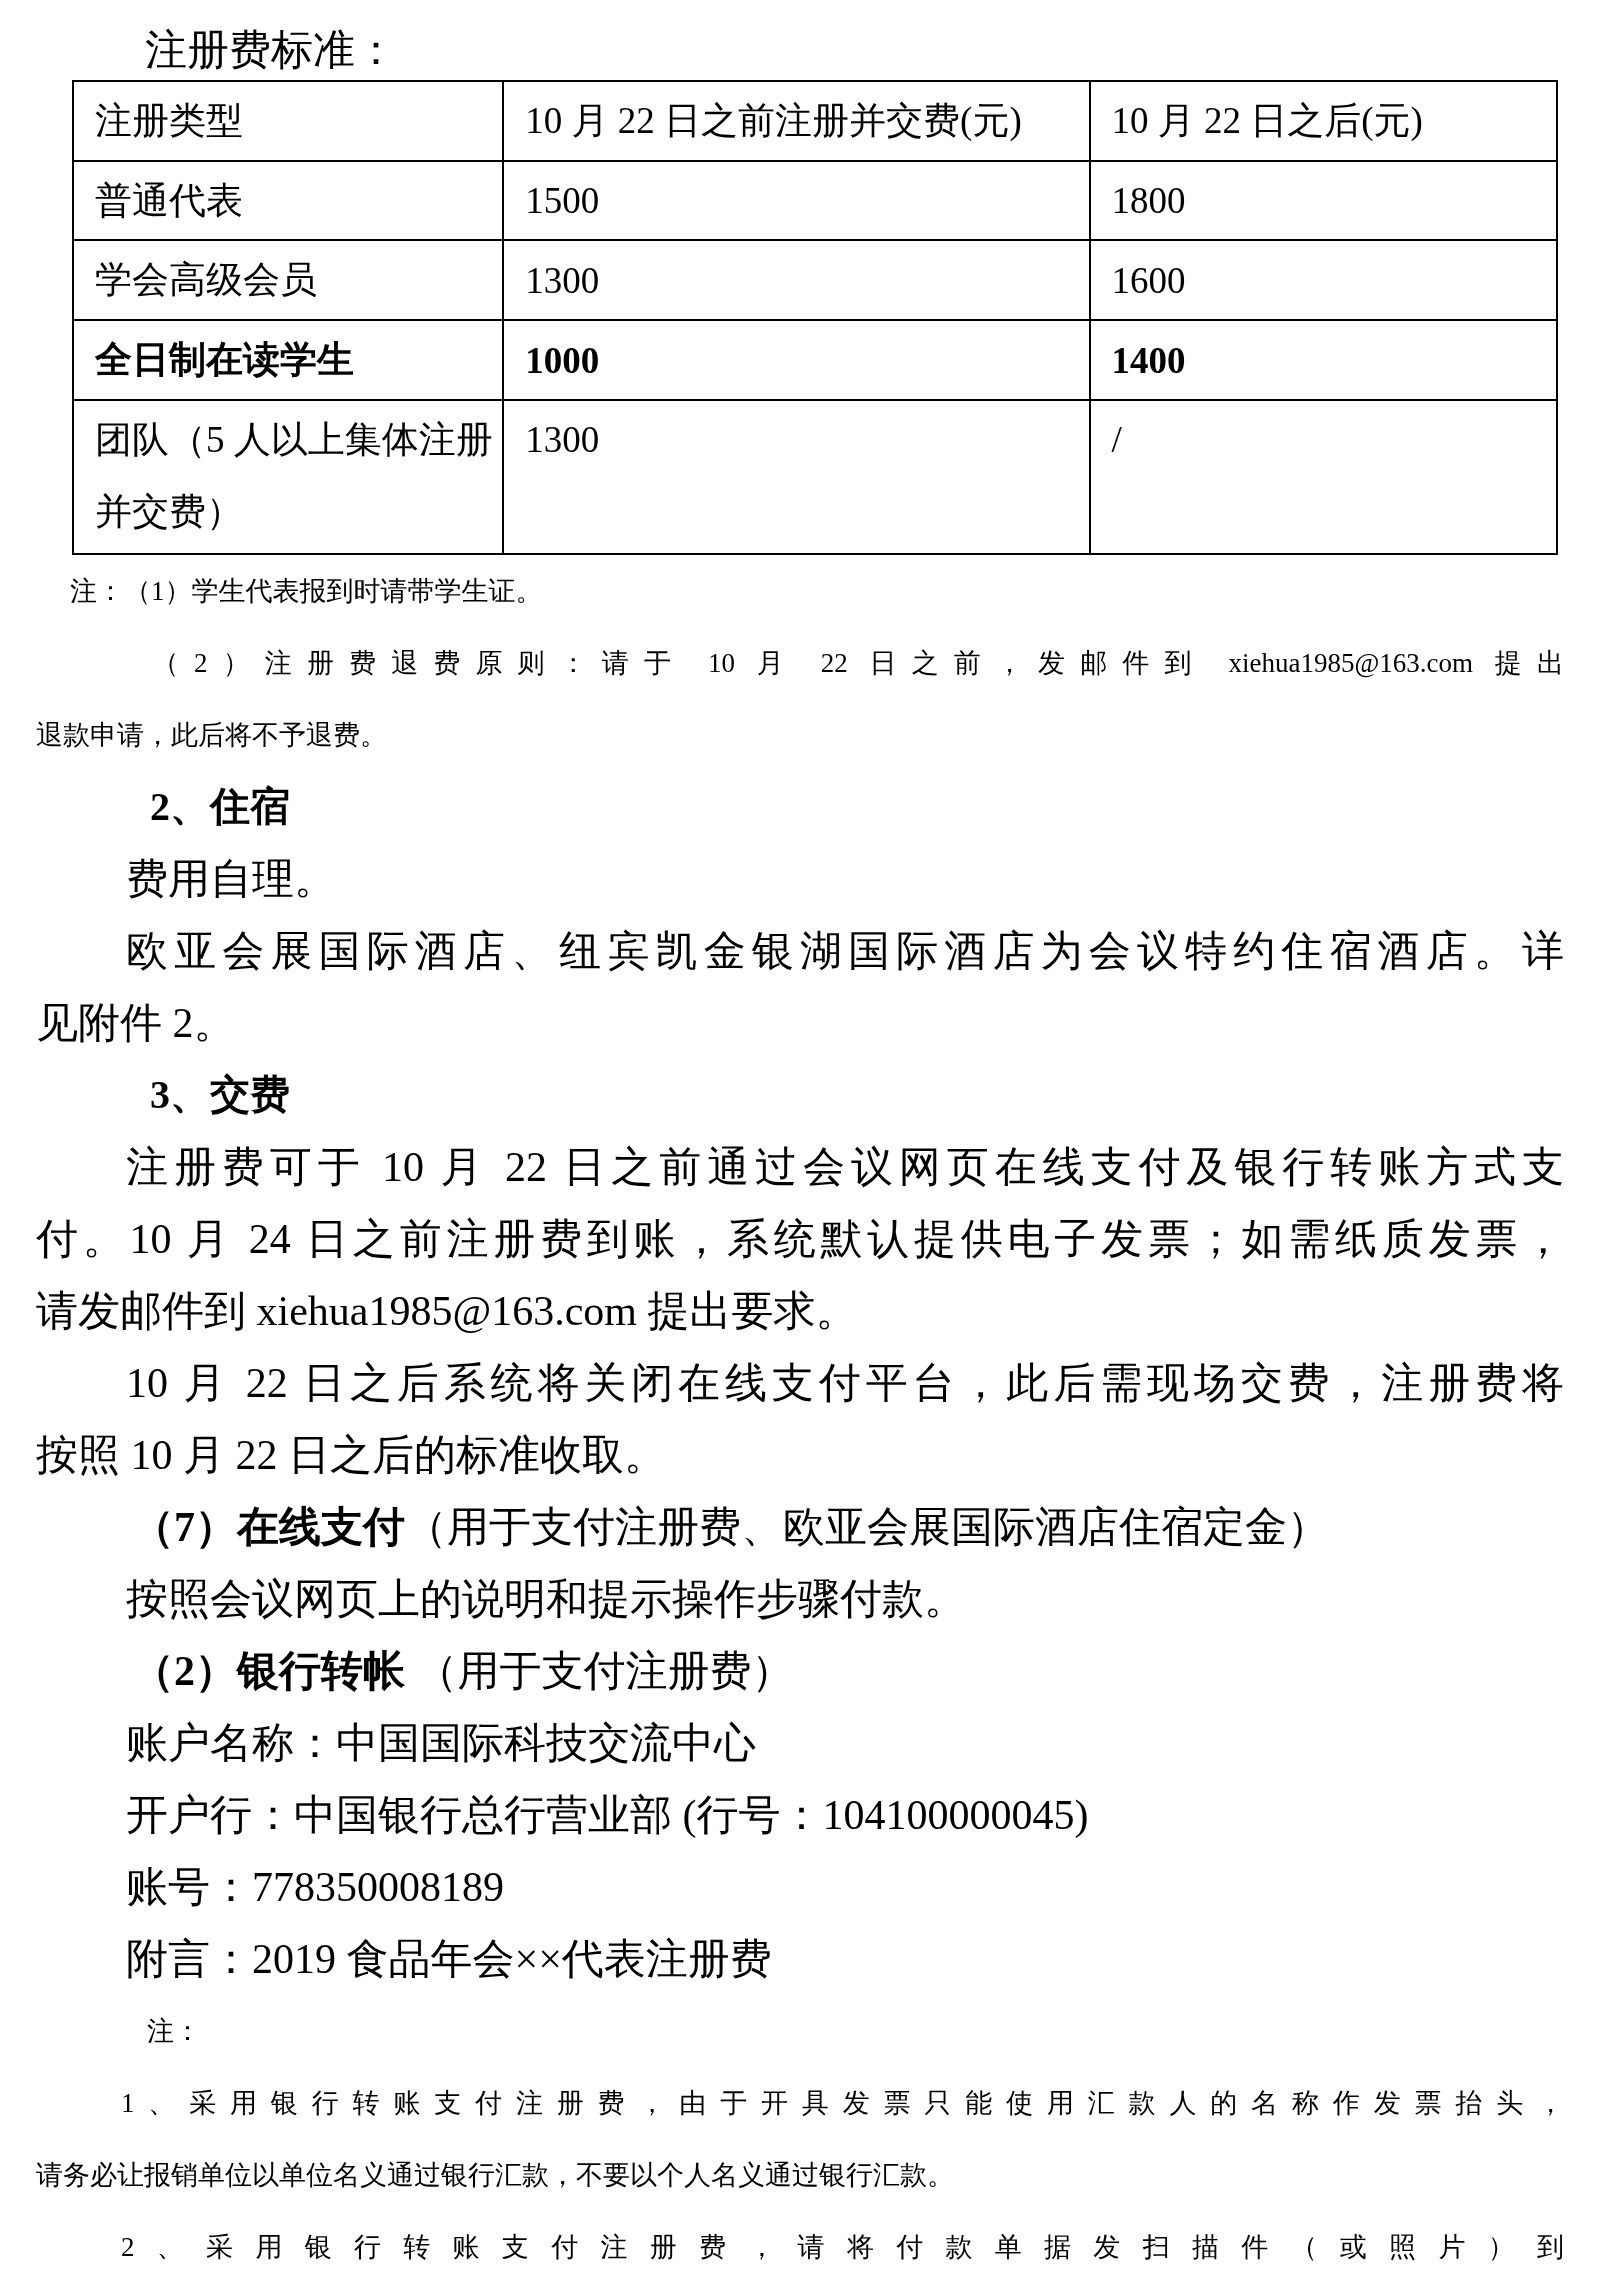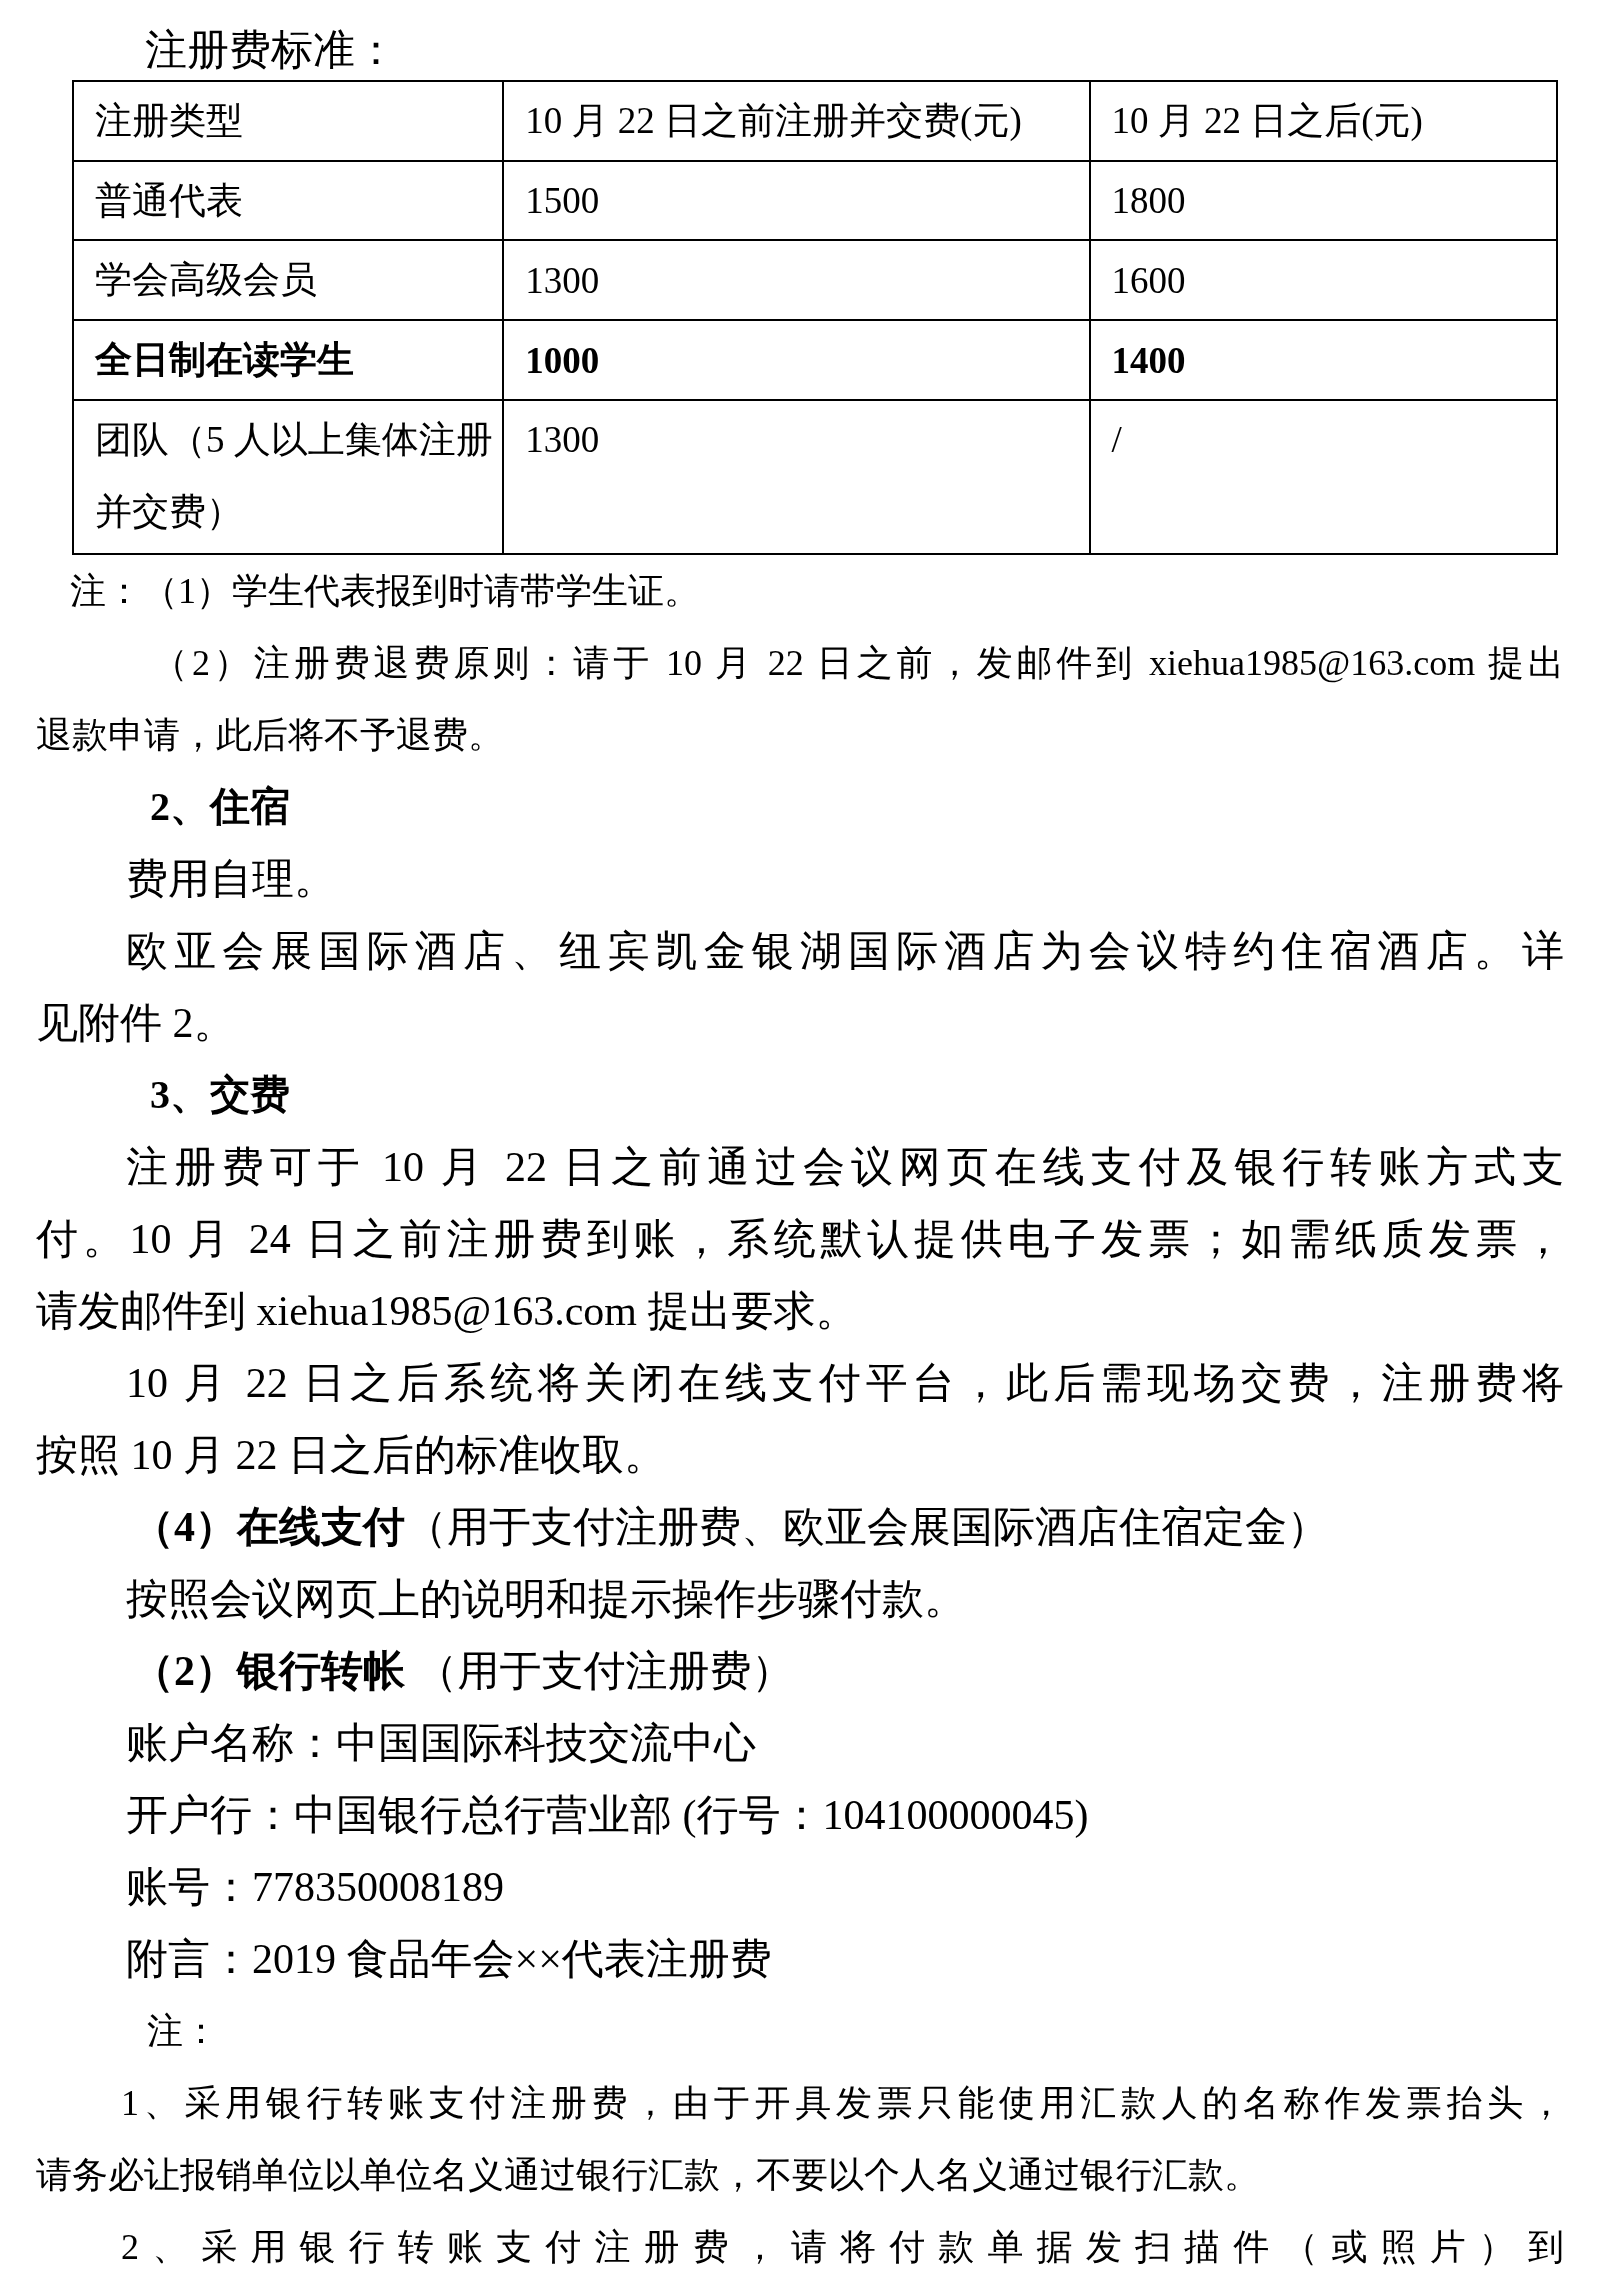--- a/index.html
+++ b/index.html
@@ -34,21 +34,21 @@
     height:149px;vertical-align:top;
     padding-top:3px;line-height:72px;
   }
   table.fee tr.rlast td.wrap{white-space:normal;}
   .c1{width:29%;}.c2{width:39.5%;}.c3{width:31.5%;}
   
   .line{
     font-size:42px;line-height:72px;height:72px;
     white-space:pre;
   }
-  .note{font-size:36px;}
+  .note{font-size:27px;}
   .hd{font-weight:bold;font-size:40px;}
   .b{font-weight:bold;}
   .just{
     white-space:normal;
     text-align:justify;
     text-align-last:justify;
   }
   .i43{padding-left:34px;}
   .i107{padding-left:85px;}
   .i113{padding-left:90px;}
@@ -111,21 +111,21 @@
   <div class="line just i113">欧亚会展国际酒店、纽宾凯金银湖国际酒店为会议特约住宿酒店。详</div>
   <div class="line">见附件 2。</div>
 
   <div class="line hd i143">3、交费</div>
   <div class="line just i113">注册费可于 10 月 22 日之前通过会议网页在线支付及银行转账方式支</div>
   <div class="line just">付。10 月 24 日之前注册费到账，系统默认提供电子发票；如需纸质发票，</div>
   <div class="line">请发邮件到 xiehua1985@163.com 提出要求。</div>
   <div class="line just i113">10 月 22 日之后系统将关闭在线支付平台，此后需现场交费，注册费将</div>
   <div class="line">按照 10 月 22 日之后的标准收取。</div>
 
-  <div class="line i120"><span class="b">（4）在线支付</span><span>（用于支付注册费、欧亚会展国际酒店住宿定金）</span></div>
+  <div class="line i120"><span class="b">（7）在线支付</span><span>（用于支付注册费、欧亚会展国际酒店住宿定金）</span></div>
   <div class="line i113">按照会议网页上的说明和提示操作步骤付款。</div>
 
   <div class="line i120"><span class="b">（2）银行转帐</span><span> （用于支付注册费）</span></div>
   <div class="line i113">账户名称：中国国际科技交流中心</div>
   <div class="line i113">开户行：中国银行总行营业部 (行号：104100000045)</div>
   <div class="line i113">账号：778350008189</div>
   <div class="line i113">附言：2019 食品年会××代表注册费</div>
 
   <div class="line note i139">注：</div>
   <div class="line note just i107">1、采用银行转账支付注册费，由于开具发票只能使用汇款人的名称作发票抬头，</div>

